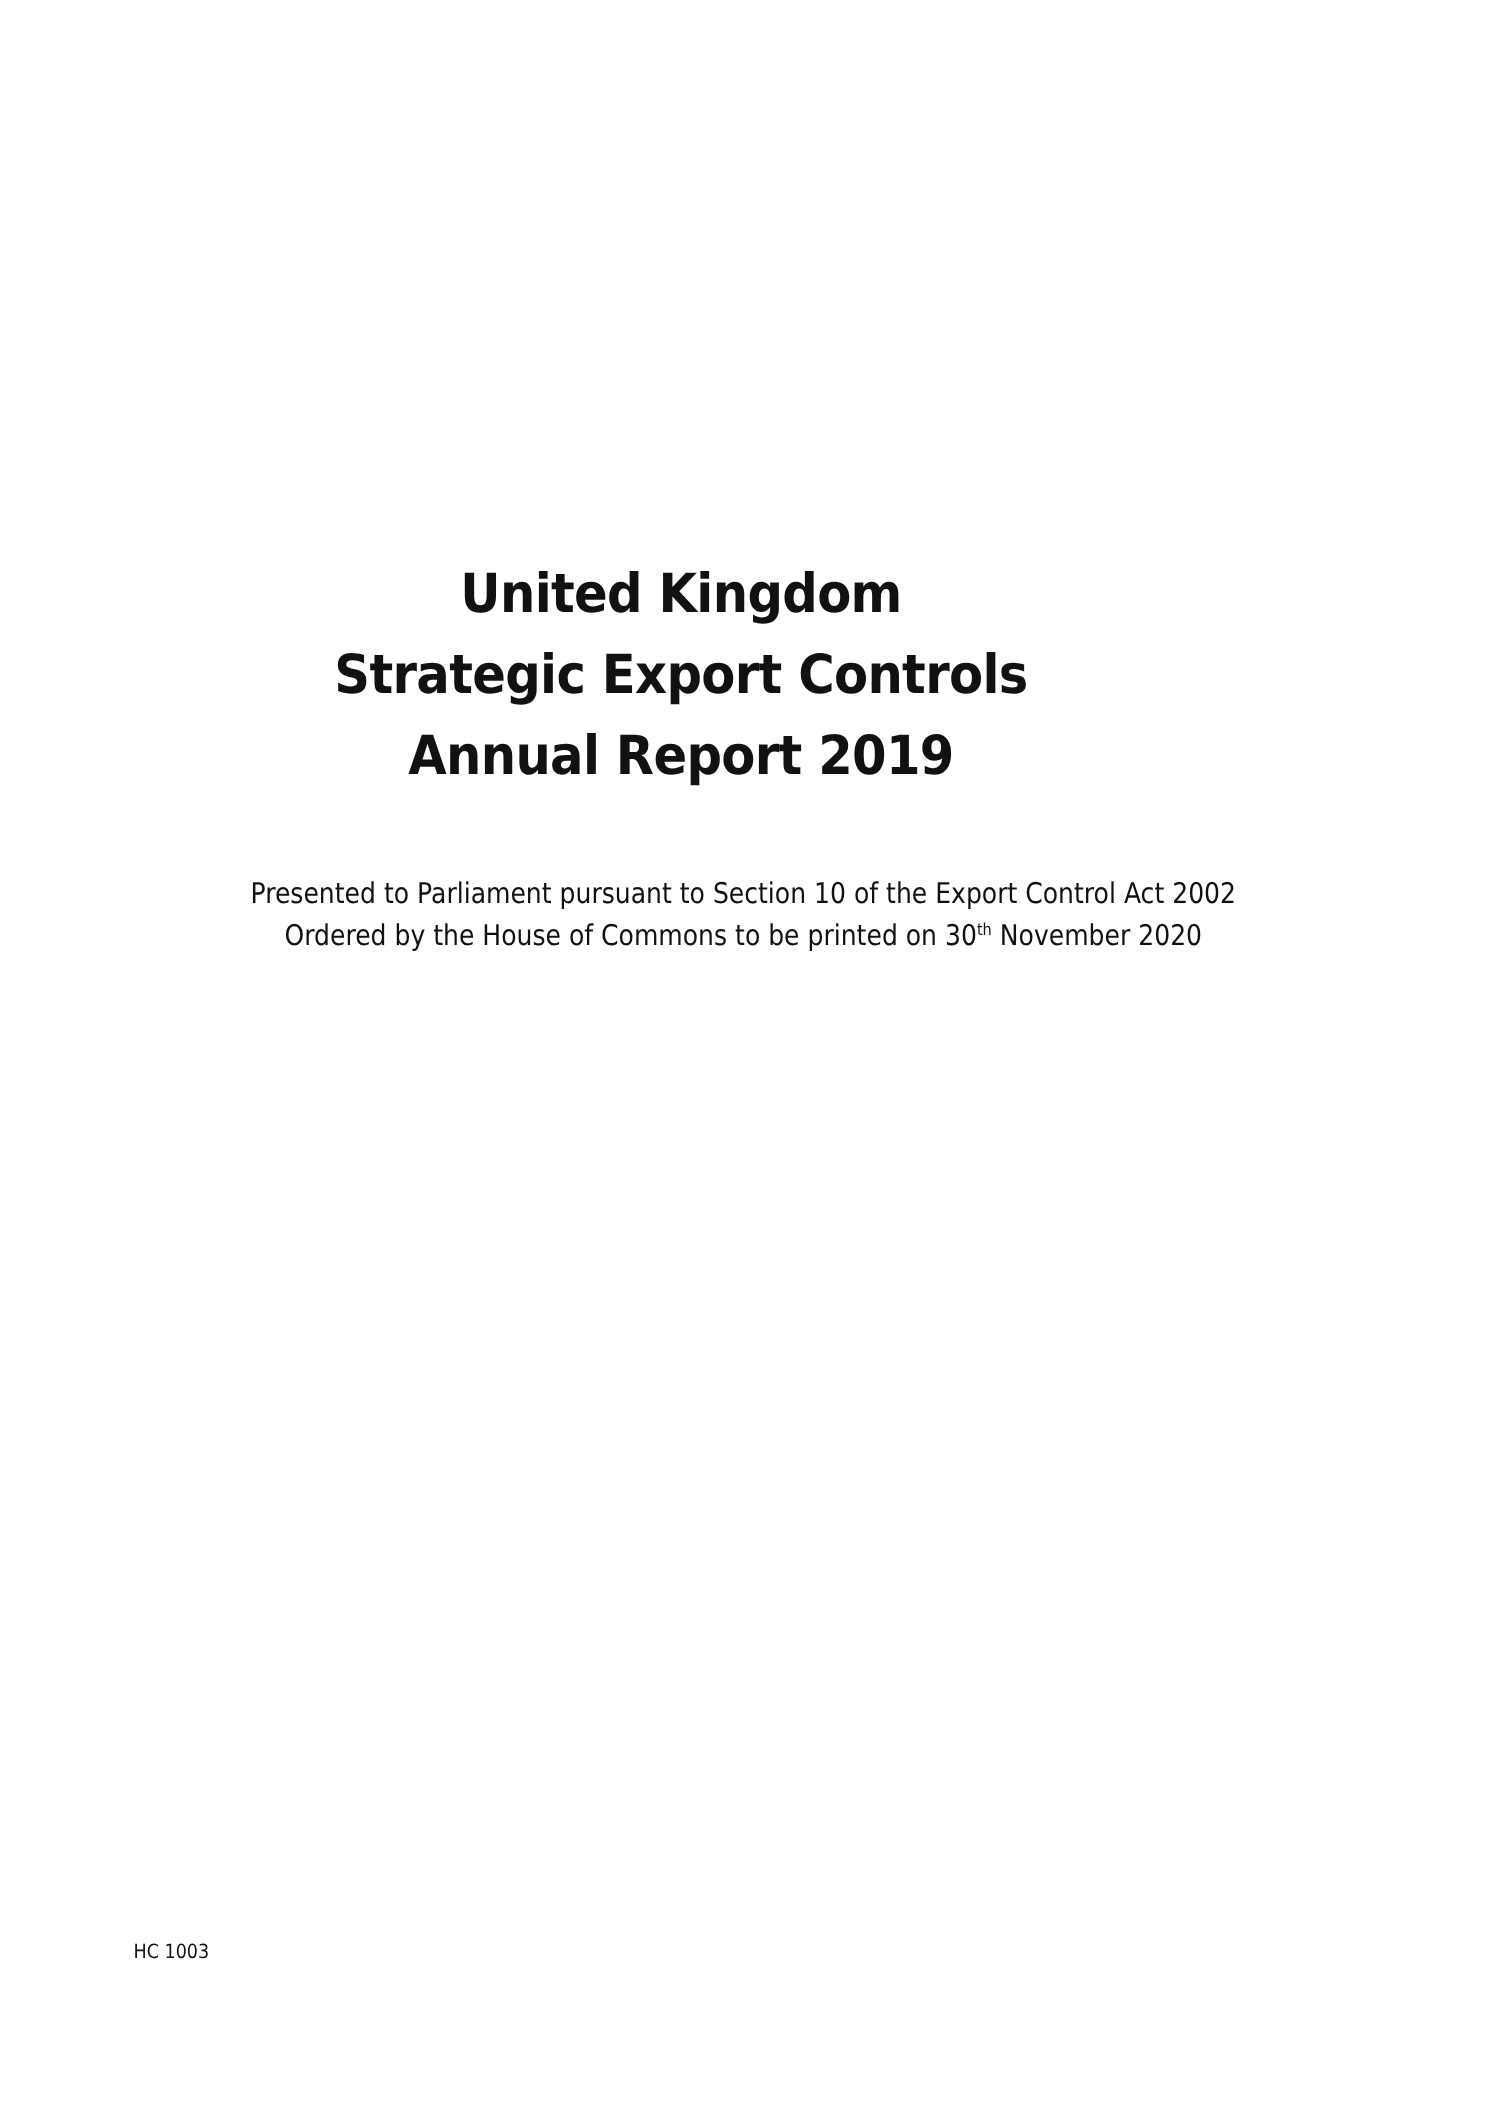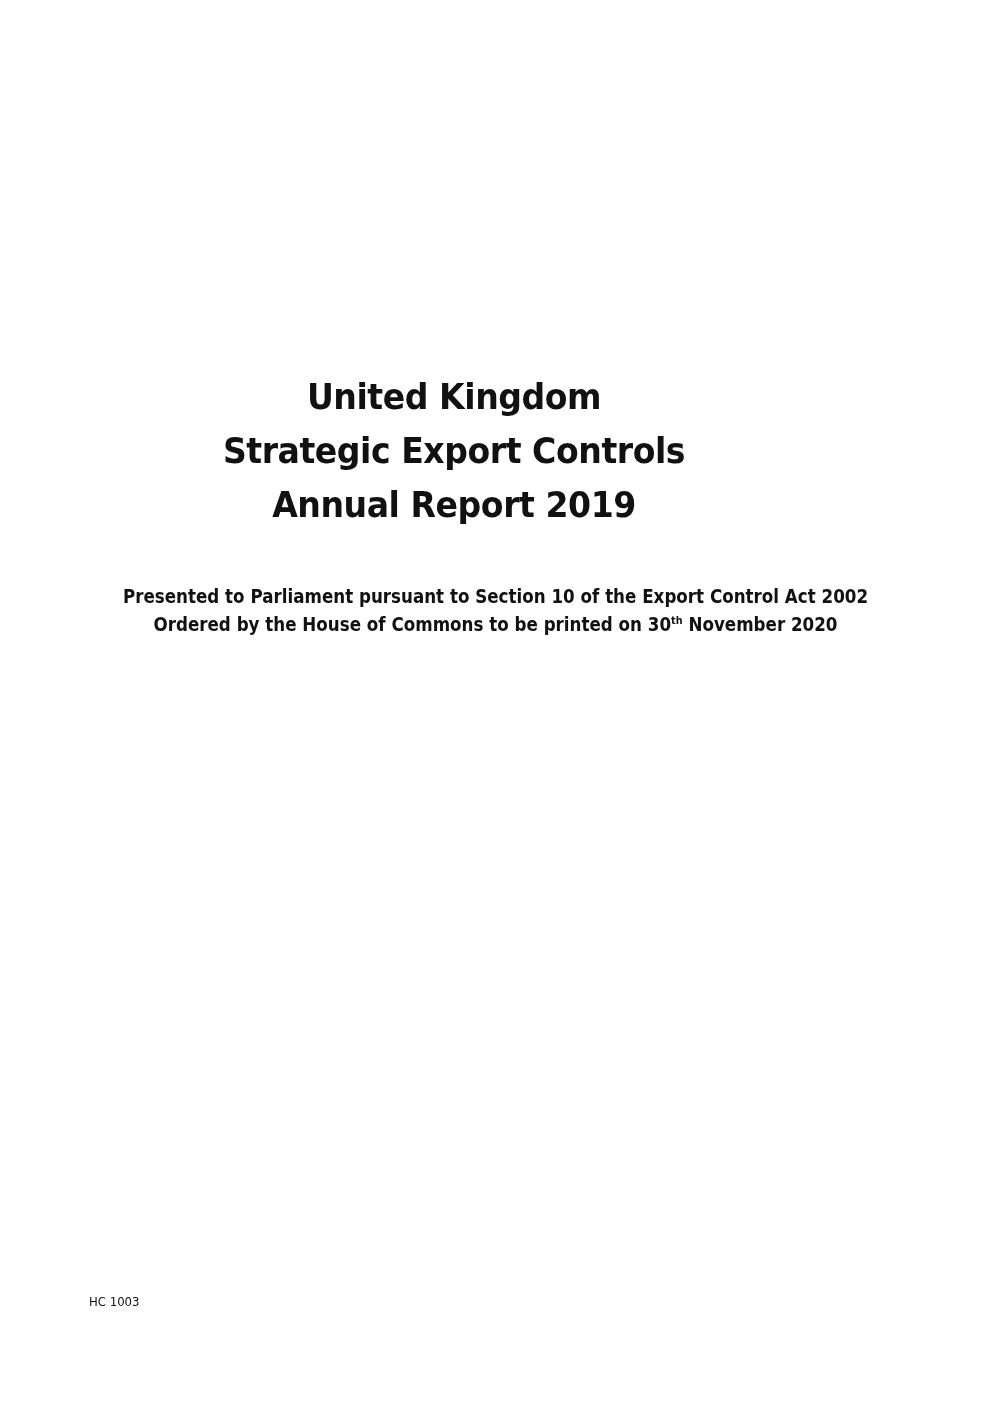--- a/index.html
+++ b/index.html
@@ -31,21 +31,20 @@
       transform: scaleX(0.92);
       transform-origin: center;
       white-space: nowrap;
     }
     .subtitle-block {
       position: absolute;
       left: 0;
       top: 582px;
       width: 991px;
       text-align: center;
-      font-weight: bold;
     }
     .subtitle-line {
       font-family: "DejaVu Sans", sans-serif;
       font-size: 19px;
       line-height: 28px;
       transform: scaleX(0.88);
       transform-origin: center;
       white-space: nowrap;
     }
     .subtitle-line sup {

